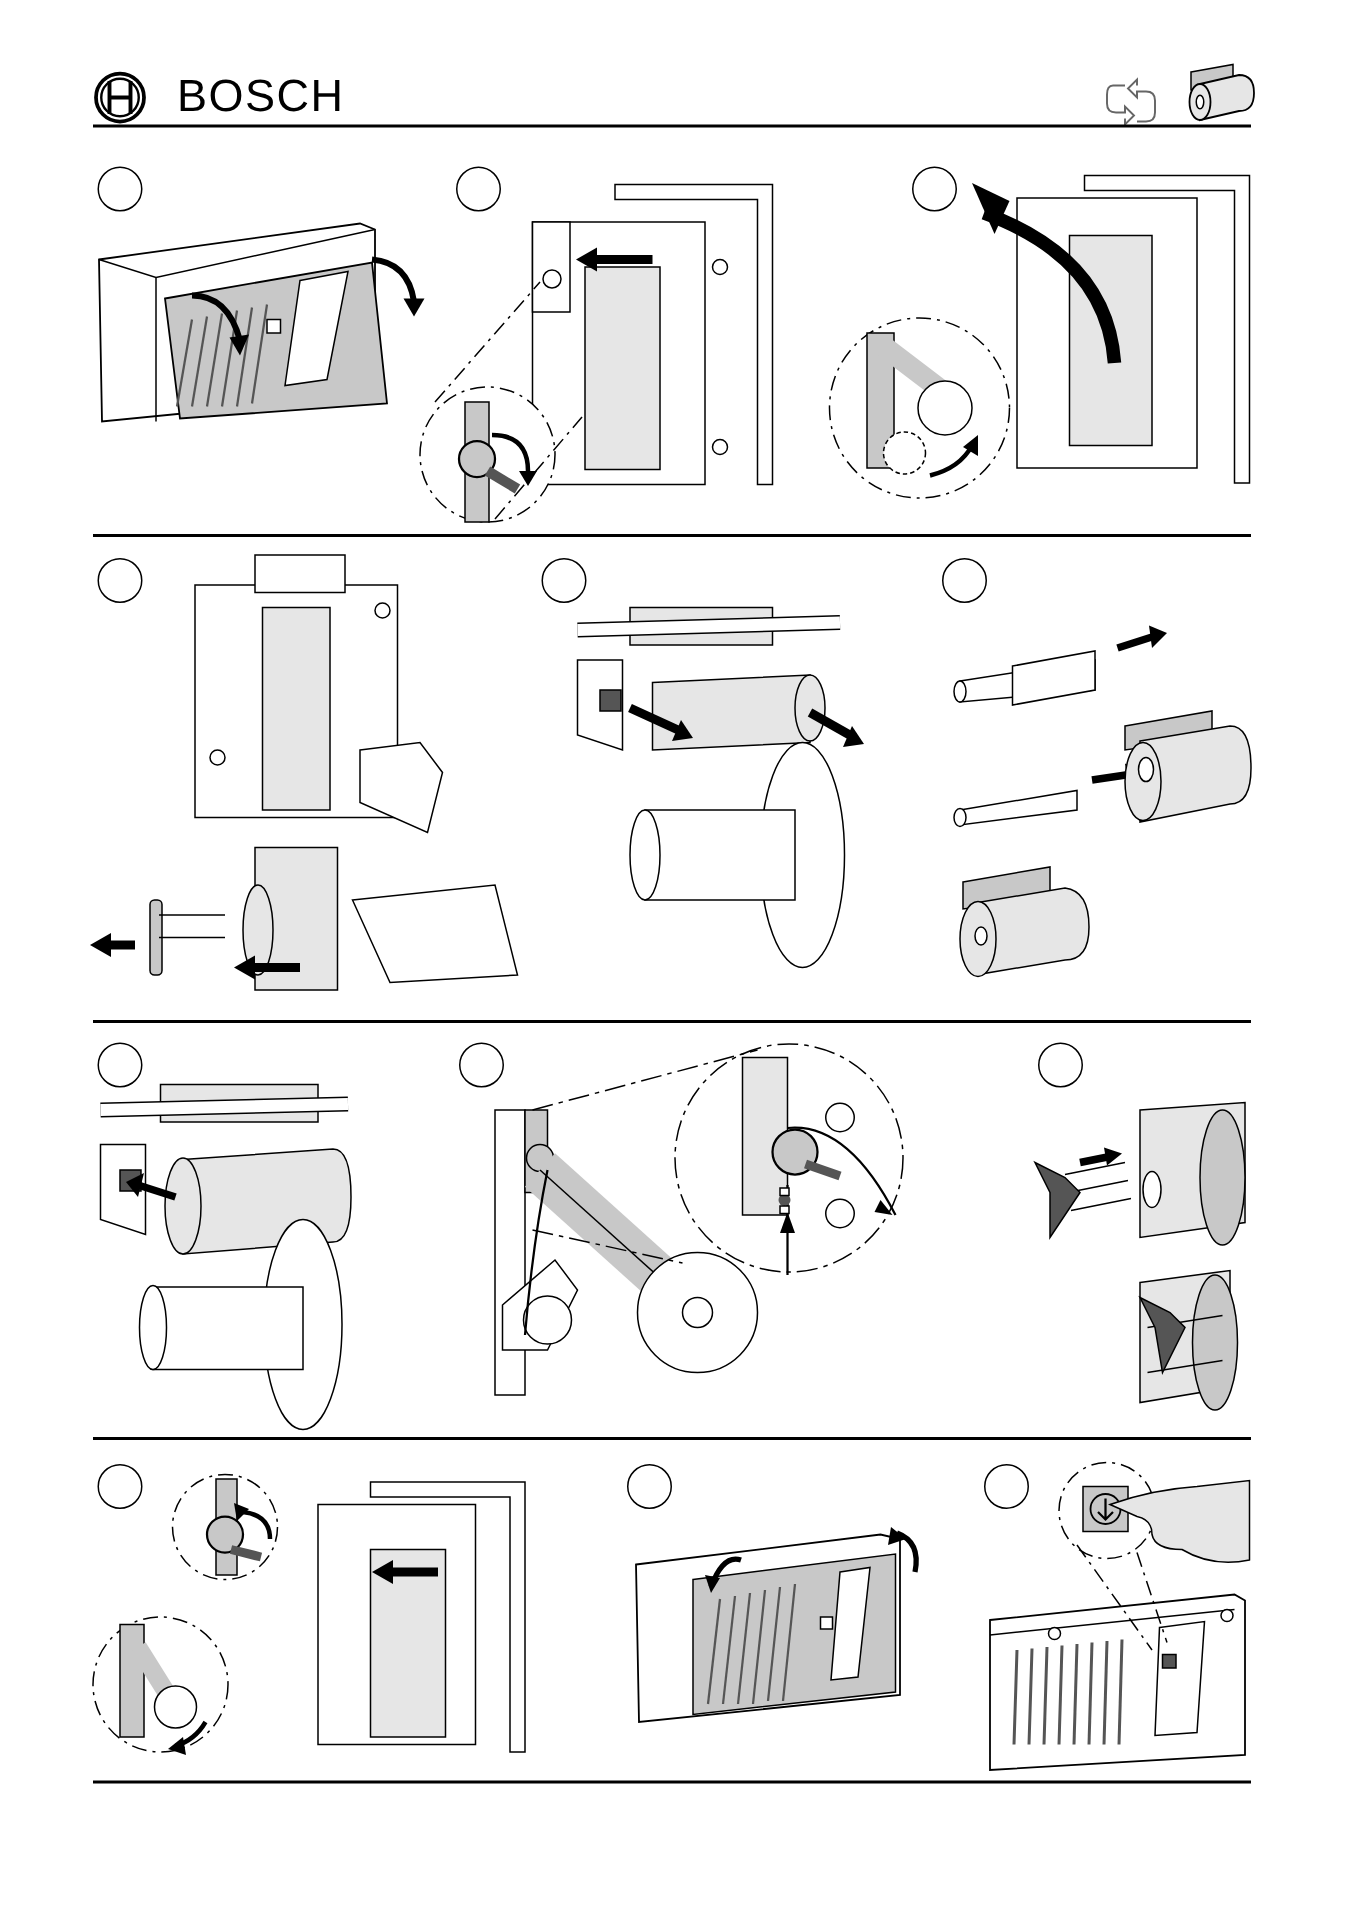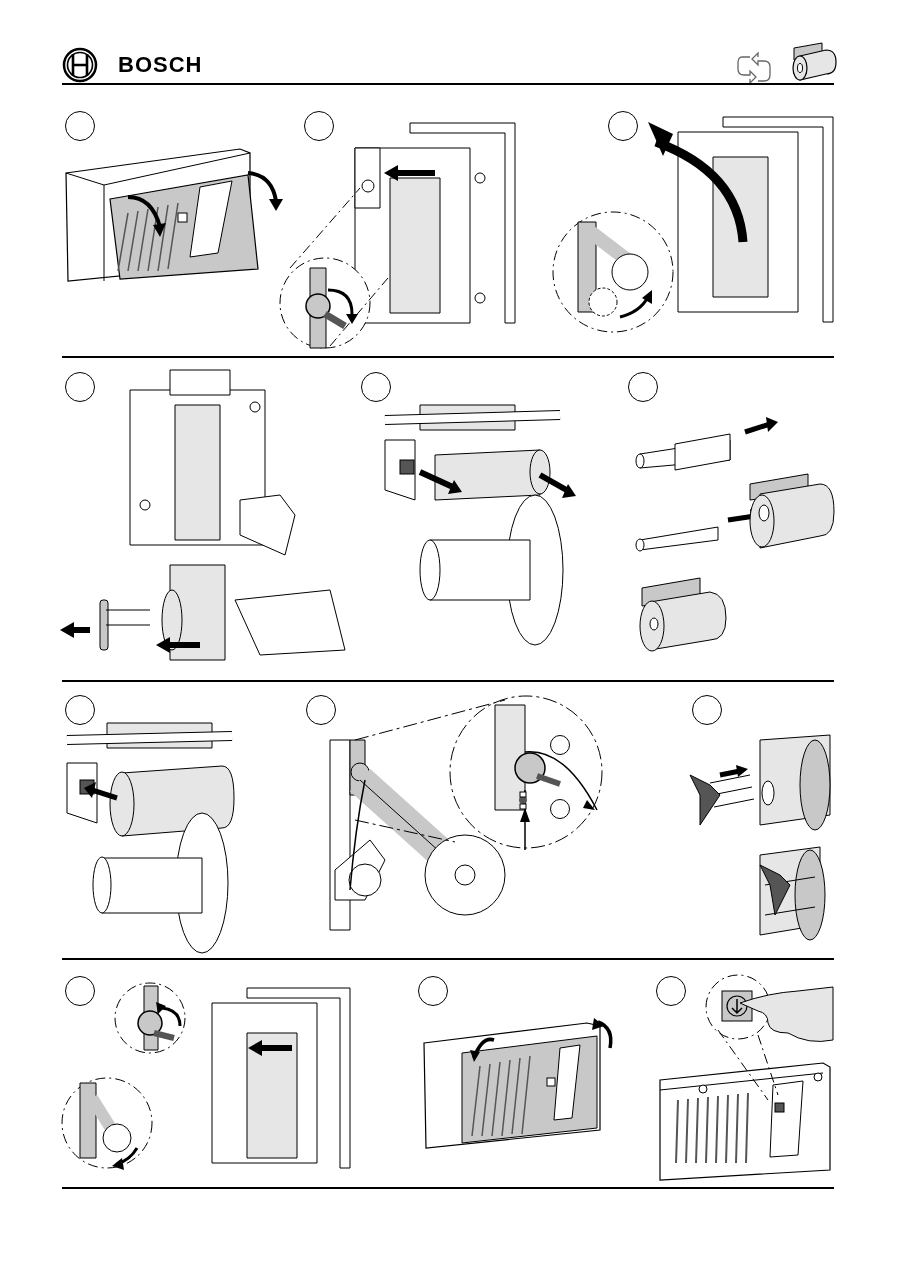--- a/index.html
+++ b/index.html
@@ -1,20 +1,20 @@
 <!DOCTYPE html>
 <html><head>
 <meta charset="utf-8">
 <style>
   html,body{margin:0;padding:0;background:#fff;}
   body{width:900px;height:1273px;position:relative;overflow:hidden;font-family:"Liberation Sans",sans-serif;}
   .hr{position:absolute;left:62px;width:772px;background:#000;}
   .step-circle{position:absolute;width:30px;height:30px;border:1.6px solid #000;border-radius:50%;box-sizing:border-box;background:#fff;}
   svg{position:absolute;overflow:visible;}
-  .logo-text{position:absolute;left:118px;top:48px;font-size:22px;font-weight:700;letter-spacing:1px;color:#000;line-height:34px;}
+  .logo-text{position:absolute;left:118px;top:48px;font-size:30px;font-weight:400;letter-spacing:1px;color:#000;line-height:34px;}
 </style>
 </head>
 <body>
 
 <div>
   <svg style="left:62px;top:47px;" width="36" height="36" viewBox="0 0 36 36">
     <circle cx="18" cy="18" r="16" fill="none" stroke="#000" stroke-width="2.5"></circle>
     <circle cx="18" cy="18" r="12.5" fill="none" stroke="#000" stroke-width="1.6"></circle>
     <path d="M11 7 V29 M25 7 V29 M11 18 H25" stroke="#000" stroke-width="2.6" fill="none"></path>
   </svg>

